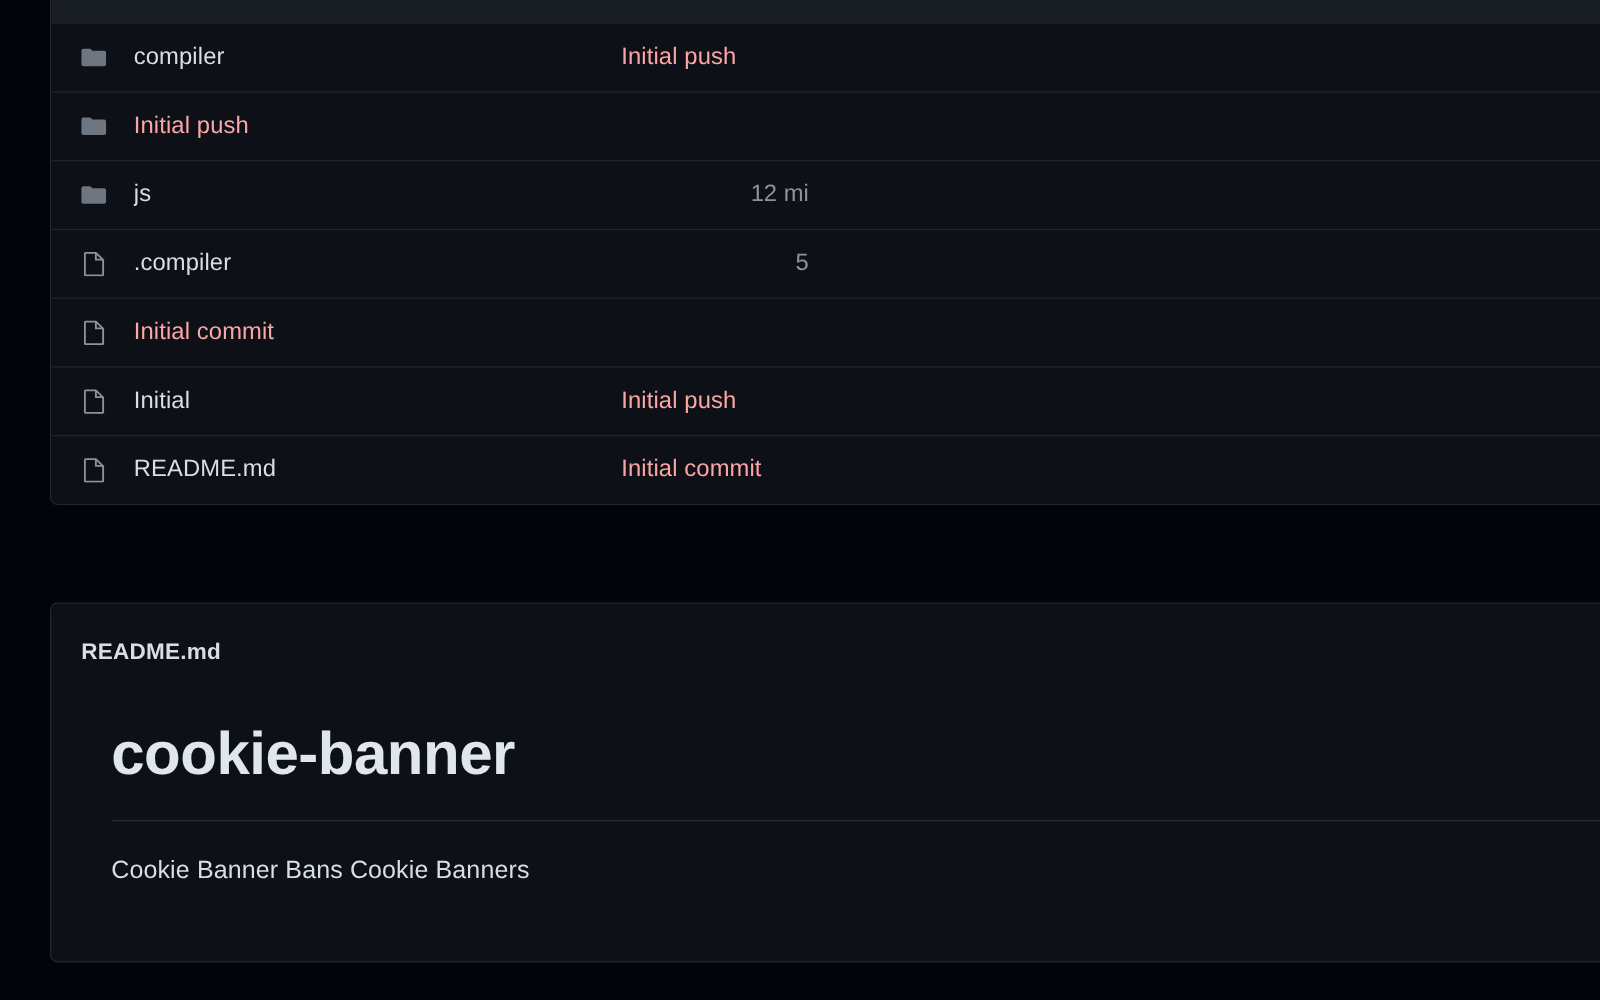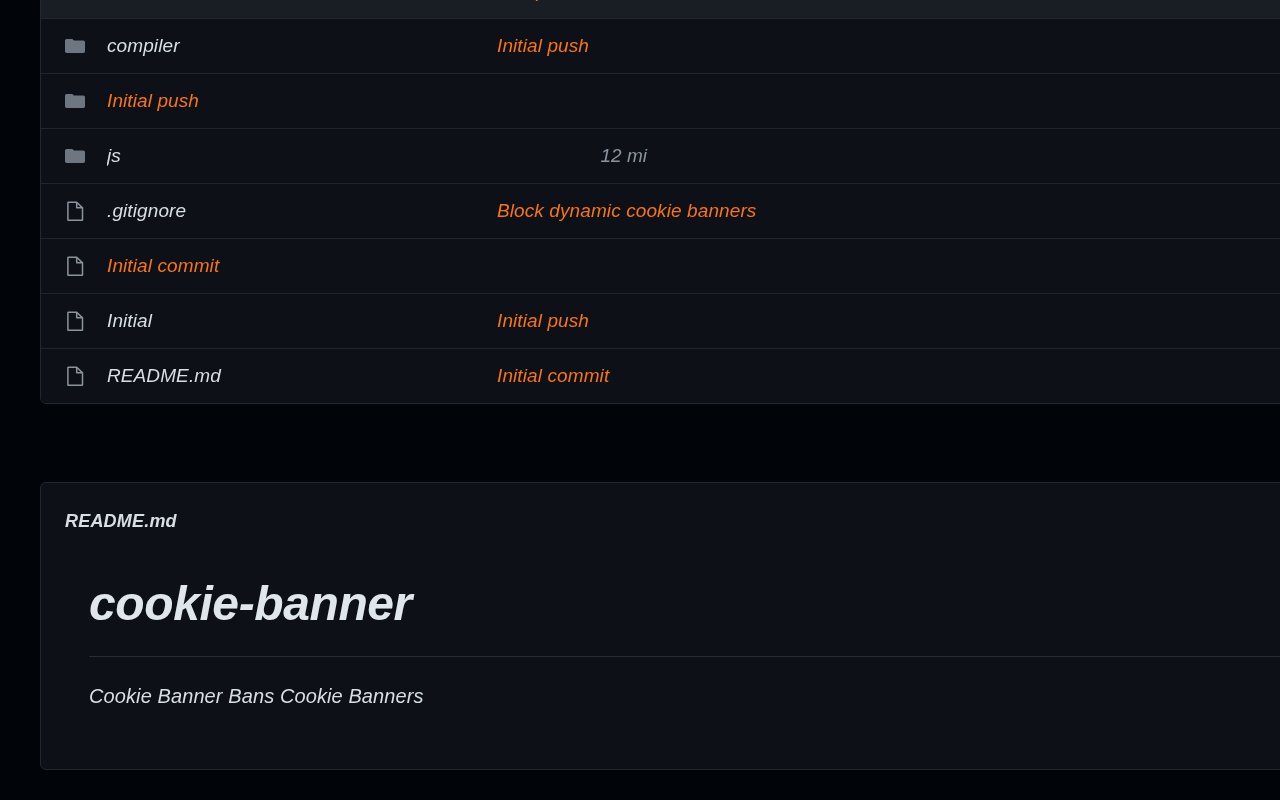--- a/index.html
+++ b/index.html
@@ -14,21 +14,20 @@
     background: #010409;
     font-family: "Liberation Sans", sans-serif;
     -webkit-font-smoothing: antialiased;
   }
 
   .page {
     position: relative;
     width: 1280px;
     height: 752px;
     background: #010409;
-    font-style: italic;
   }
 
   
   .file-table {
     position: absolute;
     left: 40px;
     top: -38px;              
     width: 1320px;           
     background: #0d1117;
     border: 1px solid #222730;
@@ -63,21 +62,21 @@
     font-size: 19px;
     color: #d7dee6;
     letter-spacing: .1px;
     white-space: nowrap;
     overflow: hidden;
   }
 
   .row-message {
     flex: 1 1 auto;
     font-size: 19px;
-    color: #f97316;
+    color: #fca5a5;
     letter-spacing: .1px;
     white-space: nowrap;
     overflow: hidden;
   }
 
   .row-time {
     flex: 0 0 150px;
     text-align: right;
     font-size: 19px;
     color: #8b949e;
@@ -181,22 +180,21 @@
           <span class="row-name">js</span>
           <span class="row-time">12 mi</span>
         </div>
         <div class="file-row">
           <span class="row-icon">
             <svg class="ic-file" width="17" height="20" viewBox="0 0 17 20" xmlns="http://www.w3.org/2000/svg">
               <path fill="none" stroke="#8b949e" stroke-width="1.5" stroke-linejoin="round" d="M1.5 1.25h8.2l5.8 5.6v11.9a.6.6 0 0 1-.6.6H1.5a.6.6 0 0 1-.6-.6V1.85a.6.6 0 0 1 .6-.6z"></path>
               <path fill="none" stroke="#8b949e" stroke-width="1.5" stroke-linejoin="round" d="M9.7 1.4v5.3h5.6"></path>
             </svg>
           </span>
-          <span class="row-name">.gitignore</span>
-          <span class="row-message">Block dynamic cookie banners</span>
+          <span class="row-name">.compiler</span>
           <span class="row-time">5</span>
         </div>
         <div class="file-row">
           <span class="row-icon">
             <svg class="ic-file" width="17" height="20" viewBox="0 0 17 20" xmlns="http://www.w3.org/2000/svg">
               <path fill="none" stroke="#8b949e" stroke-width="1.5" stroke-linejoin="round" d="M1.5 1.25h8.2l5.8 5.6v11.9a.6.6 0 0 1-.6.6H1.5a.6.6 0 0 1-.6-.6V1.85a.6.6 0 0 1 .6-.6z"></path>
               <path fill="none" stroke="#8b949e" stroke-width="1.5" stroke-linejoin="round" d="M9.7 1.4v5.3h5.6"></path>
             </svg>
           </span>
           <span class="row-message">Initial commit</span>

